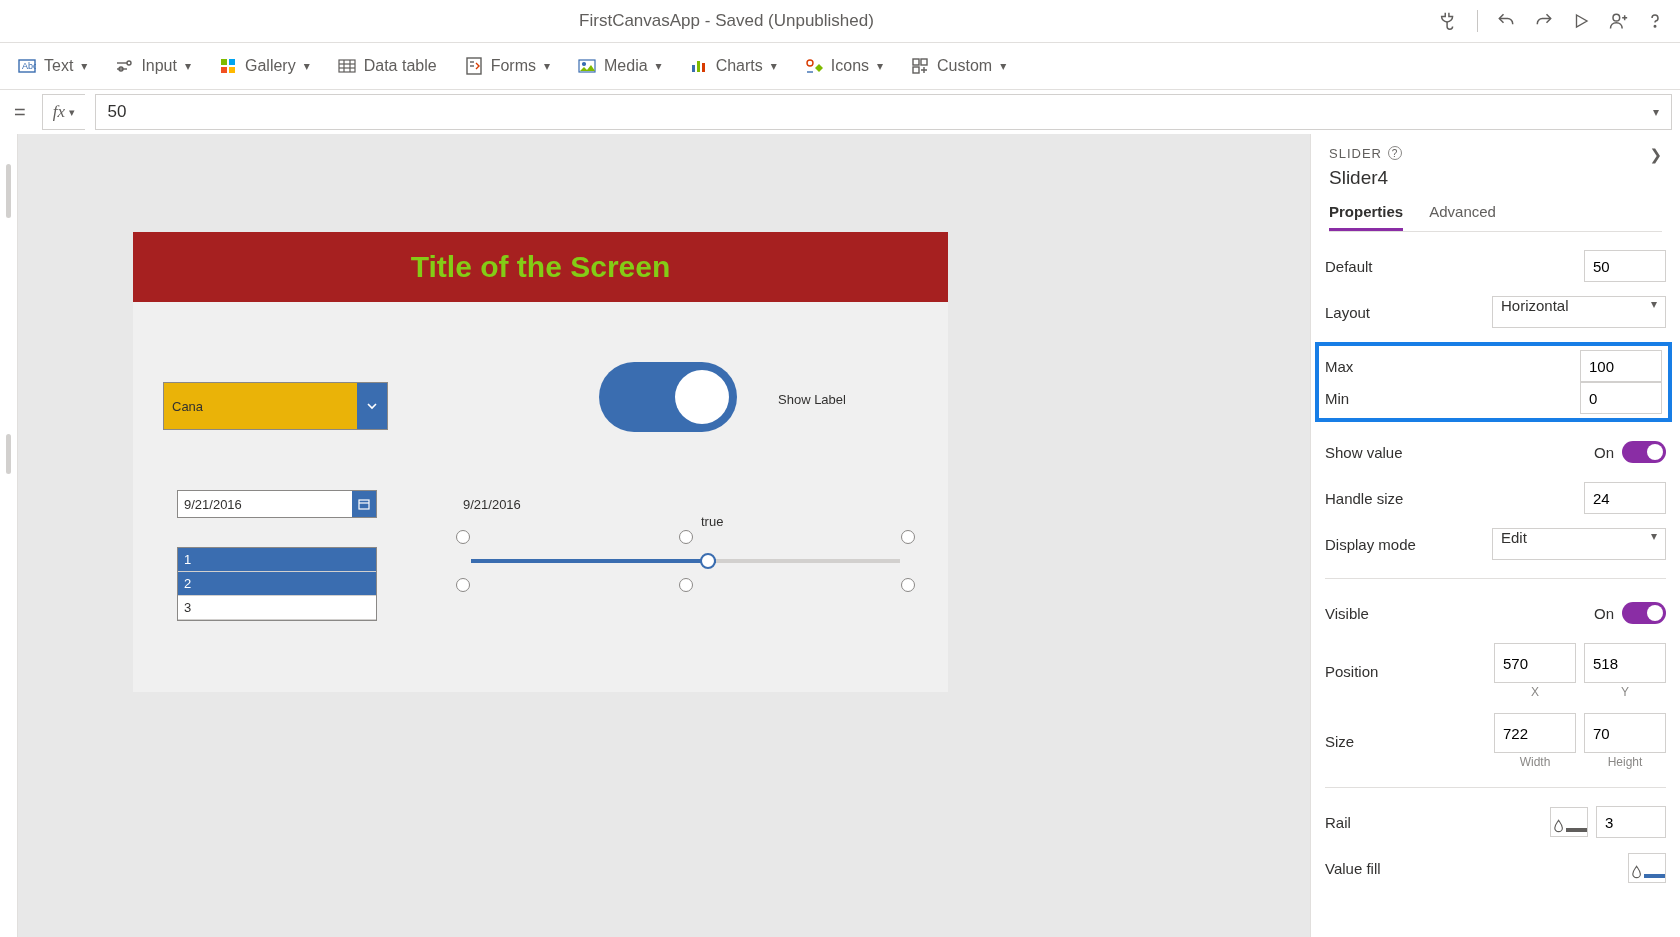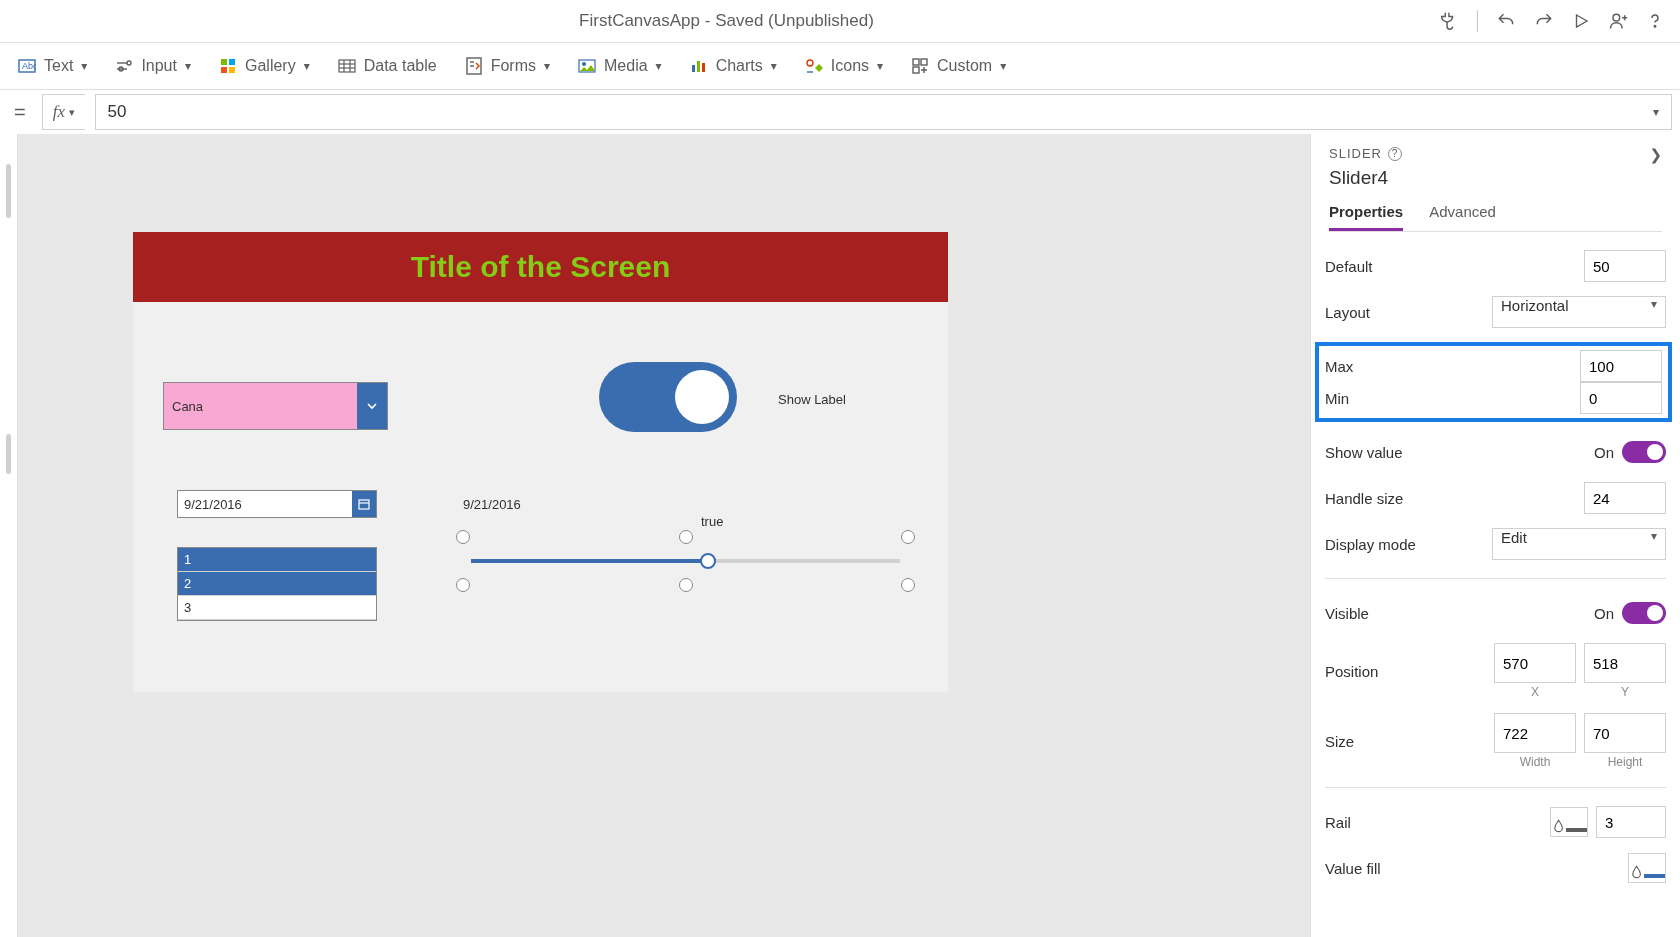--- a/index.html
+++ b/index.html
@@ -31,21 +31,21 @@
   .left-gutter { width: 18px; border-right: 1px solid #e1dfdd; background: #fff; position: relative; }
   .left-gutter::after { content: ""; position: absolute; left: 6px; top: 30px; width: 5px; height: 54px; background: #d2d0ce; border-radius: 3px; }
   .left-gutter .mid-scroll { position: absolute; left: 6px; top: 300px; width: 5px; height: 40px; background: #d2d0ce; border-radius: 3px; }
 
   .canvas-area { flex: 1; background: #e8e8e8; position: relative; overflow: hidden; }
   .canvas-page { position: absolute; left: 115px; top: 98px; width: 815px; height: 460px; background: #f0f0f0; box-shadow: 0 0 1px rgba(0,0,0,0); }
 
   .screen-title { background: #a62020; height: 70px; display: flex; align-items: center; justify-content: center; color: #84cc16; font-size: 30px; font-weight: 700; }
 
   .canvas-body { position: relative; height: calc(100% - 70px); }
-  .cb-dropdown { position: absolute; left: 30px; top: 80px; width: 225px; height: 48px; border: 1px solid #8a8886; background: #f9a8d4; display: flex; align-items: center; }
+  .cb-dropdown { position: absolute; left: 30px; top: 80px; width: 225px; height: 48px; border: 1px solid #8a8886; background: #eab308; display: flex; align-items: center; }
   .cb-dropdown .dd-text { flex: 1; padding: 0 8px; font-size: 13px; color: #323130; }
   .cb-dropdown .dd-btn { width: 30px; height: 100%; background: #3a6db0; display: flex; align-items: center; justify-content: center; }
 
   .cb-toggle { position: absolute; left: 466px; top: 60px; width: 138px; height: 70px; background: #3a6db0; border-radius: 40px; }
   .cb-toggle .knob { position: absolute; right: 8px; top: 8px; width: 54px; height: 54px; border-radius: 50%; background: #fff; }
   .cb-toggle-label { position: absolute; left: 645px; top: 90px; font-size: 13px; color: #323130; }
 
   .cb-datepicker { position: absolute; left: 44px; top: 188px; width: 200px; height: 28px; border: 1px solid #8a8886; background: #fff; display: flex; align-items: center; font-size: 13px; }
   .cb-datepicker .dp-text { flex: 1; padding: 0 6px; }
   .cb-datepicker .dp-btn { width: 24px; height: 100%; background: #3a6db0; display: flex; align-items: center; justify-content: center; }
@@ -65,21 +65,21 @@
   .cb-slider-sel .h-br { right: -7px; bottom: -7px; }
   .cb-slider-sel .h-tm { left: 50%; top: -7px; transform: translateX(-50%); }
   .cb-slider-sel .h-bm { left: 50%; bottom: -7px; transform: translateX(-50%); }
   .cb-slider-sel .slider-track { position: absolute; left: 8px; right: 8px; top: 50%; height: 4px; background: #d2d0ce; transform: translateY(-50%); }
   .cb-slider-sel .slider-fill { position: absolute; left: 8px; width: 55%; top: 50%; height: 4px; background: #3a6db0; transform: translateY(-50%); }
   .cb-slider-sel .slider-thumb { position: absolute; left: 55%; top: 50%; width: 16px; height: 16px; border: 2px solid #3a6db0; background: #fff; border-radius: 50%; transform: translate(-50%, -50%); }
 
   
   .right-pane { width: 370px; border-left: 1px solid #e1dfdd; background: #fff; display: flex; flex-direction: column; font-size: 15px; color: #323130; overflow: hidden; }
   .rp-header { padding: 12px 18px 4px 18px; }
-  .rp-type { font-size: 13px; letter-spacing: 1px; color: #605e5c; display: flex; align-items: center; gap: 6px; text-transform: uppercase; }
+  .rp-type { font-size: 13px; letter-spacing: 1px; color: #605e5c; display: flex; gap: 6px; text-transform: uppercase; }
   .rp-type .help { width: 14px; height: 14px; border: 1px solid #8a8886; border-radius: 50%; display: inline-flex; align-items: center; justify-content: center; font-size: 10px; }
   .rp-collapse { float: right; color: #605e5c; cursor: pointer; }
   .rp-name { font-size: 19px; color: #323130; margin-top: 6px; }
   .rp-tabs { display: flex; gap: 26px; margin-top: 14px; border-bottom: 1px solid #e1dfdd; }
   .rp-tab { padding-bottom: 8px; cursor: pointer; color: #605e5c; font-size: 15px; }
   .rp-tab.active { color: #323130; font-weight: 600; border-bottom: 3px solid #8a2da5; }
 
   .rp-body { padding: 14px 14px; display: flex; flex-direction: column; gap: 14px; position: relative; }
   .prop-row { display: flex; align-items: center; justify-content: space-between; gap: 12px; min-height: 32px; }
   .prop-label { color: #323130; font-size: 15px; }

